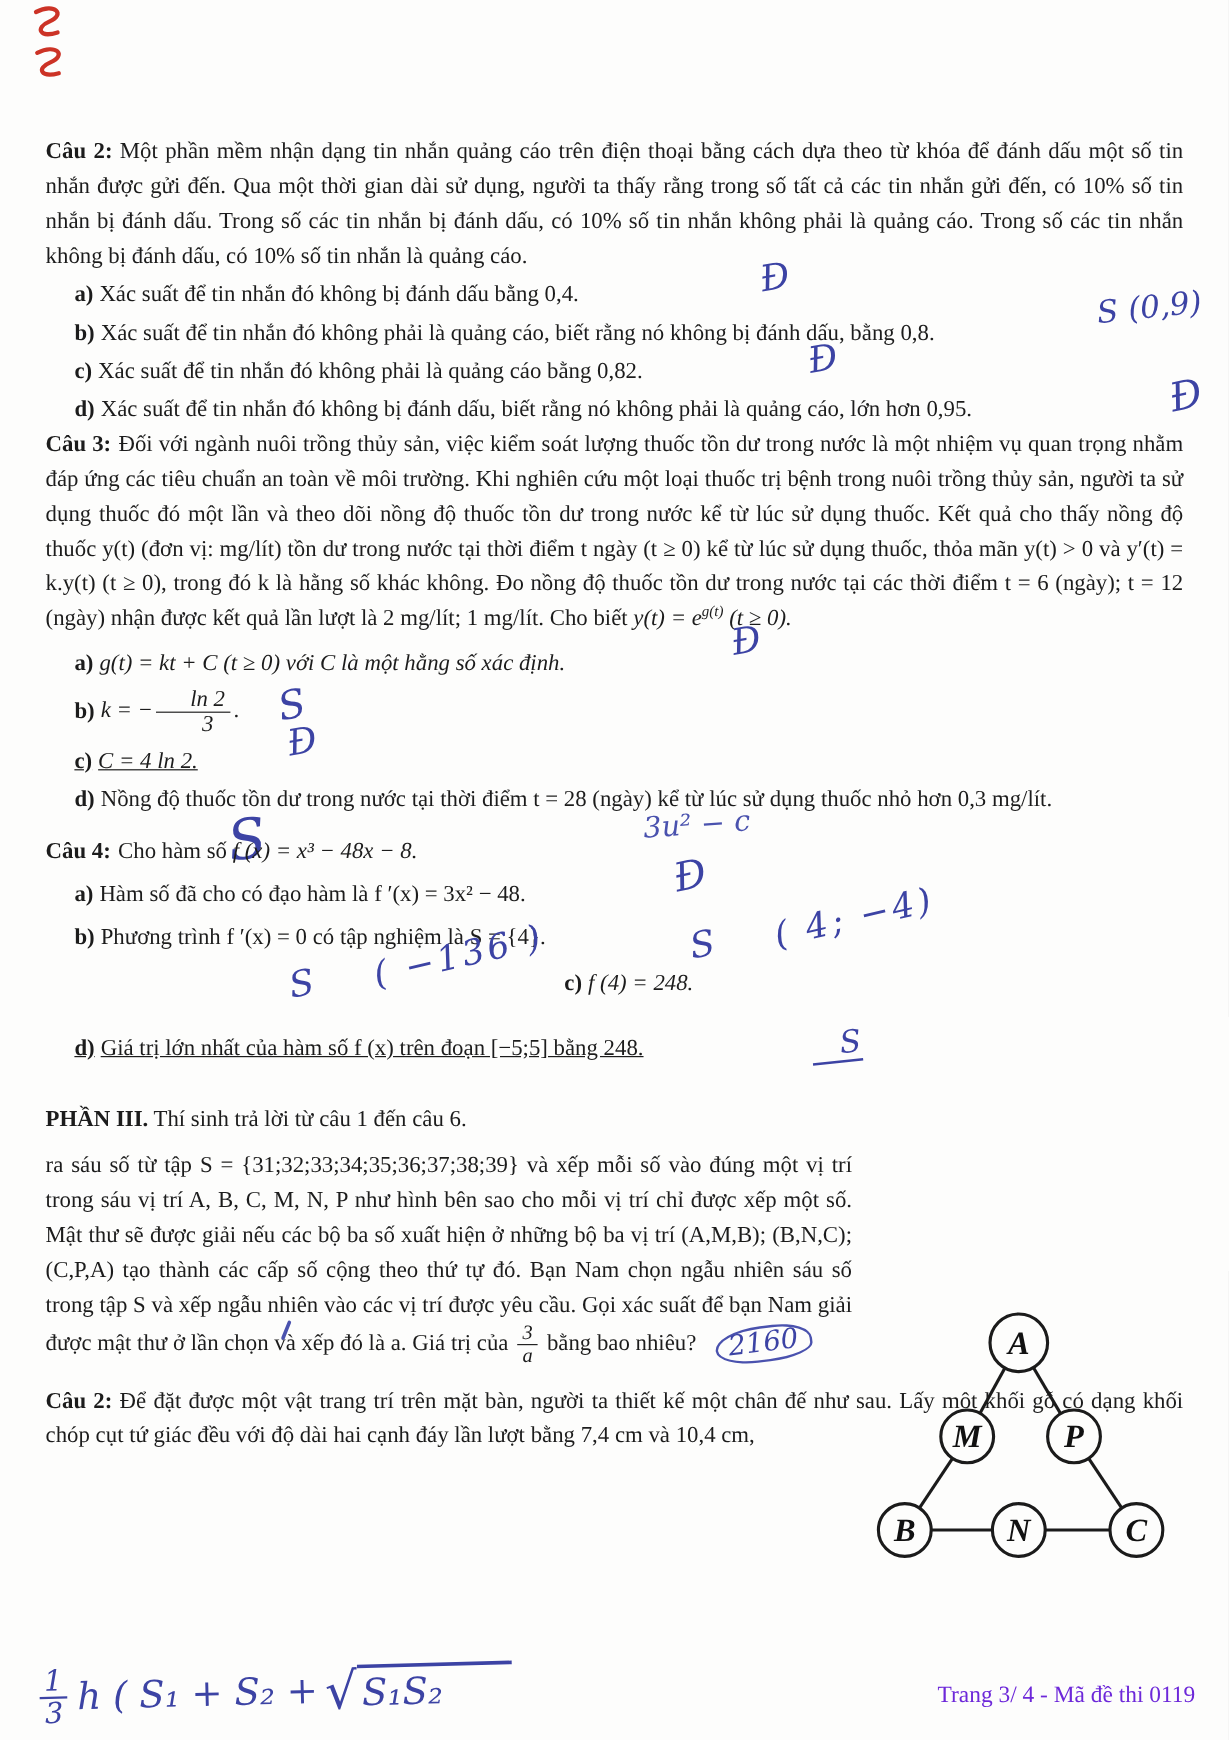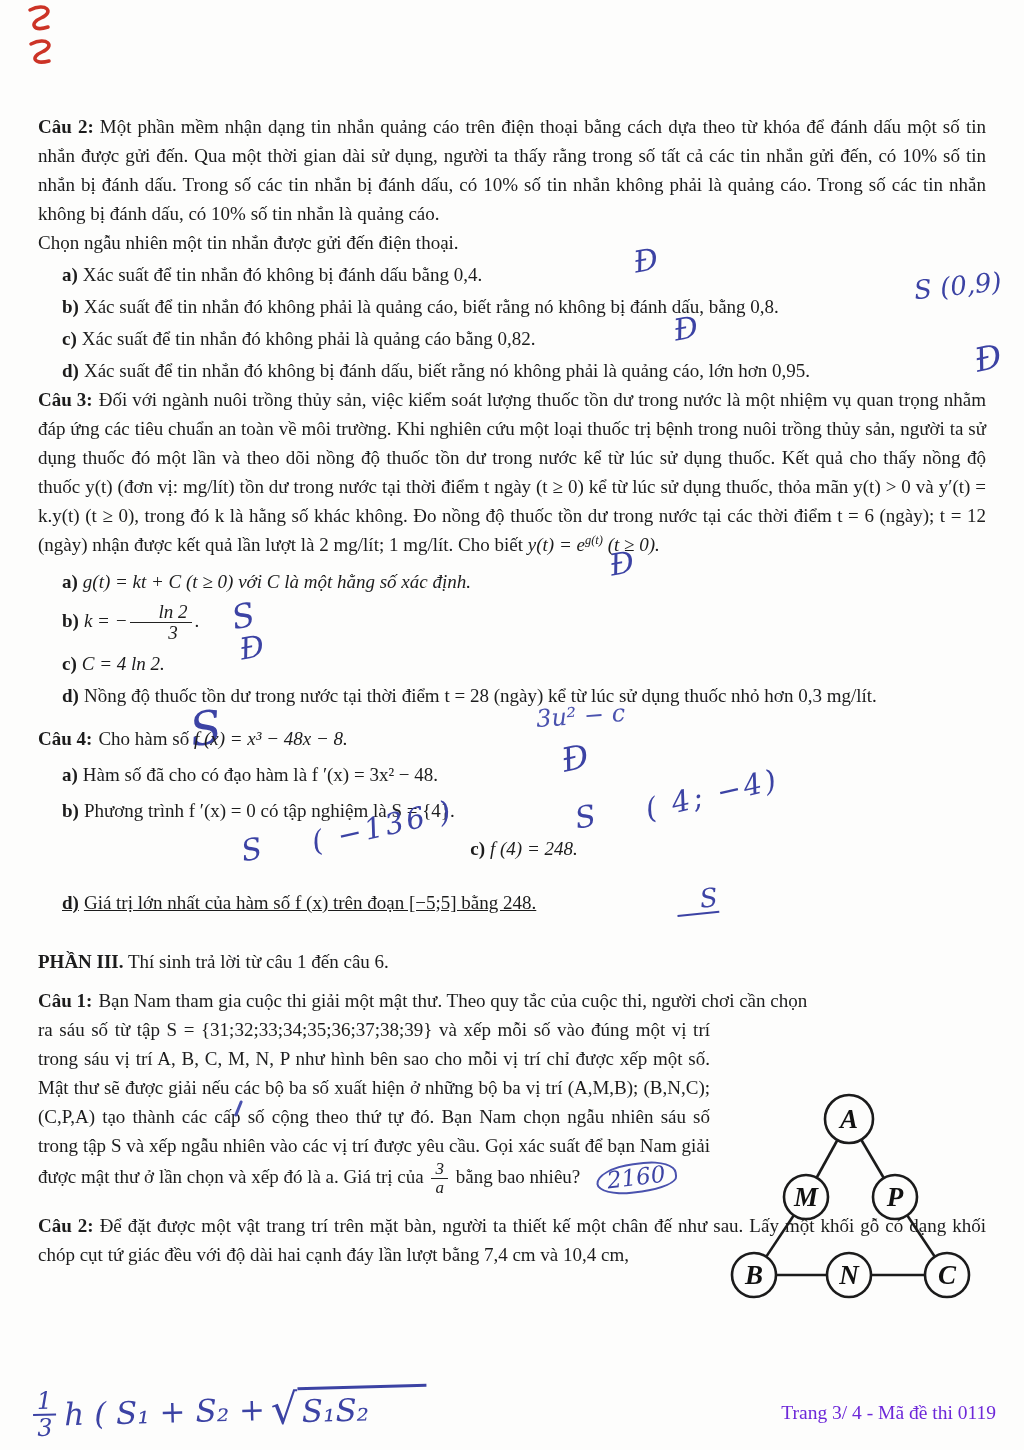--- a/index.html
+++ b/index.html
@@ -50,21 +50,20 @@
 
   <svg class="redmarks" width="52" height="68" viewBox="0 0 52 68">
     <path d="M10 8 C 26 0, 35 10, 21 16 C 9 21, 13 30, 28 25" fill="none" stroke="#cc3326" stroke-width="3.5" stroke-linecap="round"></path>
     <path d="M11 42 C 27 34, 36 44, 22 50 C 10 55, 14 63, 29 59" fill="none" stroke="#cc3326" stroke-width="3.5" stroke-linecap="round"></path>
   </svg>
 
   <div class="sheet">
 
     <section>
       <p><span class="qlabel">Câu 2:</span><span>Một phần mềm nhận dạng tin nhắn quảng cáo trên điện thoại bằng cách dựa theo từ khóa để đánh dấu một số tin nhắn được gửi đến. Qua một thời gian dài sử dụng, người ta thấy rằng trong số tất cả các tin nhắn gửi đến, có 10% số tin nhắn bị đánh dấu. Trong số các tin nhắn bị đánh dấu, có 10% số tin nhắn không phải là quảng cáo. Trong số các tin nhắn không bị đánh dấu, có 10% số tin nhắn là quảng cáo.</span></p>
-      <p><span>Chọn ngẫu nhiên một tin nhắn được gửi đến điện thoại.</span></p>
 
       <div class="opt">
         <span class="okey">a)</span><span>Xác suất để tin nhắn đó không bị đánh dấu bằng 0,4.</span>
         <span class="ink mk30" style="left:572px;top:-12px;">Đ</span>
       </div>
       <div class="opt">
         <span class="okey">b)</span><span>Xác suất để tin nhắn đó không phải là quảng cáo, biết rằng nó không bị đánh dấu, bằng 0,8.</span>
         <span class="ink mk26" style="right:-16px;top:-18px;">S (0,9)</span>
       </div>
       <div class="opt">
@@ -81,21 +80,21 @@
       <p><span class="qlabel">Câu 3:</span><span>Đối với ngành nuôi trồng thủy sản, việc kiểm soát lượng thuốc tồn dư trong nước là một nhiệm vụ quan trọng nhằm đáp ứng các tiêu chuẩn an toàn về môi trường. Khi nghiên cứu một loại thuốc trị bệnh trong nuôi trồng thủy sản, người ta sử dụng thuốc đó một lần và theo dõi nồng độ thuốc tồn dư trong nước kể từ lúc sử dụng thuốc. Kết quả cho thấy nồng độ thuốc y(t) (đơn vị: mg/lít) tồn dư trong nước tại thời điểm t ngày (t ≥ 0) kể từ lúc sử dụng thuốc, thỏa mãn y(t) &gt; 0 và y′(t) = k.y(t) (t ≥ 0), trong đó k là hằng số khác không. Đo nồng độ thuốc tồn dư trong nước tại các thời điểm t = 6 (ngày); t = 12 (ngày) nhận được kết quả lần lượt là 2 mg/lít; 1 mg/lít. Cho biết </span><span class="mi">y(t) = e</span><sup>g(t)</sup><span class="mi"> (t ≥ 0).</span></p>
 
       <div class="opt" style="margin-top:8px;">
         <span class="okey">a)</span><span class="mi">g(t) = kt + C (t ≥ 0) với C  là một hằng số xác định.</span>
         <span class="ink mk30" style="left:548px;top:-16px;">Đ</span>
       </div>
       <div class="opt" style="margin-top:6px;">
         <span class="okey">b)</span><span class="mi">k = −</span><span class="frac"><span class="fnum">ln 2</span><span class="fden">3</span></span><span>.</span>
         <span class="ink mk33" style="left:170px;top:0px;">S</span>
       </div>
-      <div class="opt" style="margin-top:6px;">
+      <div class="opt" style="margin-top:6px;text-decoration:underline;">
         <span class="okey">c)</span><span class="mi">C = 4 ln 2.</span>
         <span class="ink mk30" style="left:178px;top:-14px;">Đ</span>
       </div>
       <div class="opt">
         <span class="okey">d)</span><span>Nồng độ thuốc tồn dư trong nước tại thời điểm t = 28 (ngày) kể từ lúc sử dụng thuốc nhỏ hơn 0,3 mg/lít.</span>
         <span class="ink mk46" style="left:128px;top:26px;">S</span>
       </div>
     </section>
 
     <section style="margin-top:14px;">
@@ -117,21 +116,20 @@
       </div>
       <div class="opt" style="margin-top:25px;text-decoration:underline;">
         <span class="okey">d)</span><span>Giá trị lớn nhất của hàm số  f (x)  trên đoạn  [−5;5]  bằng 248.</span>
         <span class="ink mk26 underS" style="left:638px;top:-2px;">S</span>
       </div>
     </section>
 
     <p style="margin-top:30px;"><span style="font-weight:bold;">PHẦN III.</span><span> Thí sinh trả lời từ câu 1 đến câu 6.</span></p>
 
     <section style="margin-top:10px;">
-      <p class="oneline"><span class="qlabel">Câu 1:</span><span>Bạn Nam tham gia cuộc thi giải một mật thư. Theo quy tắc của cuộc thi, người chơi cần chọn</span></p>
       <p style="width:672px;"><span>ra sáu số từ tập  S = {31;32;33;34;35;36;37;38;39}  và xếp mỗi số vào đúng một vị trí trong sáu vị trí  A, B, C, M, N, P  như hình bên sao cho mỗi vị trí chỉ được xếp một số. Mật thư sẽ được giải nếu các bộ ba số xuất hiện ở những bộ ba vị trí  (A,M,B); (B,N,C); (C,P,A)  tạo thành các cấp số cộng theo thứ tự đó. Bạn Nam chọn ngẫu nhiên sáu số trong tập  S   và xếp ngẫu nhiên vào các vị trí được yêu cầu. Gọi xác suất để bạn Nam giải được mật thư ở lần chọn và xếp đó là  a.  Giá trị của </span><span class="frac small"><span class="fnum">3</span><span class="fden">a</span></span><span> bằng bao nhiêu?</span><span class="circled">2160</span></p>
     </section>
 
     <section style="margin-top:14px;">
       <p><span class="qlabel">Câu 2:</span><span>Để đặt được một vật trang trí trên mặt bàn, người ta thiết kế một chân đế như sau. Lấy một khối gỗ có dạng khối chóp cụt tứ giác đều với độ dài hai cạnh đáy lần lượt bằng 7,4  cm và 10,4  cm,</span></p>
     </section>
   </div>
 
   <svg class="diagram" width="262" height="218" viewBox="0 0 262 218">
     <g stroke="#1b1b1b" stroke-width="2.6">

